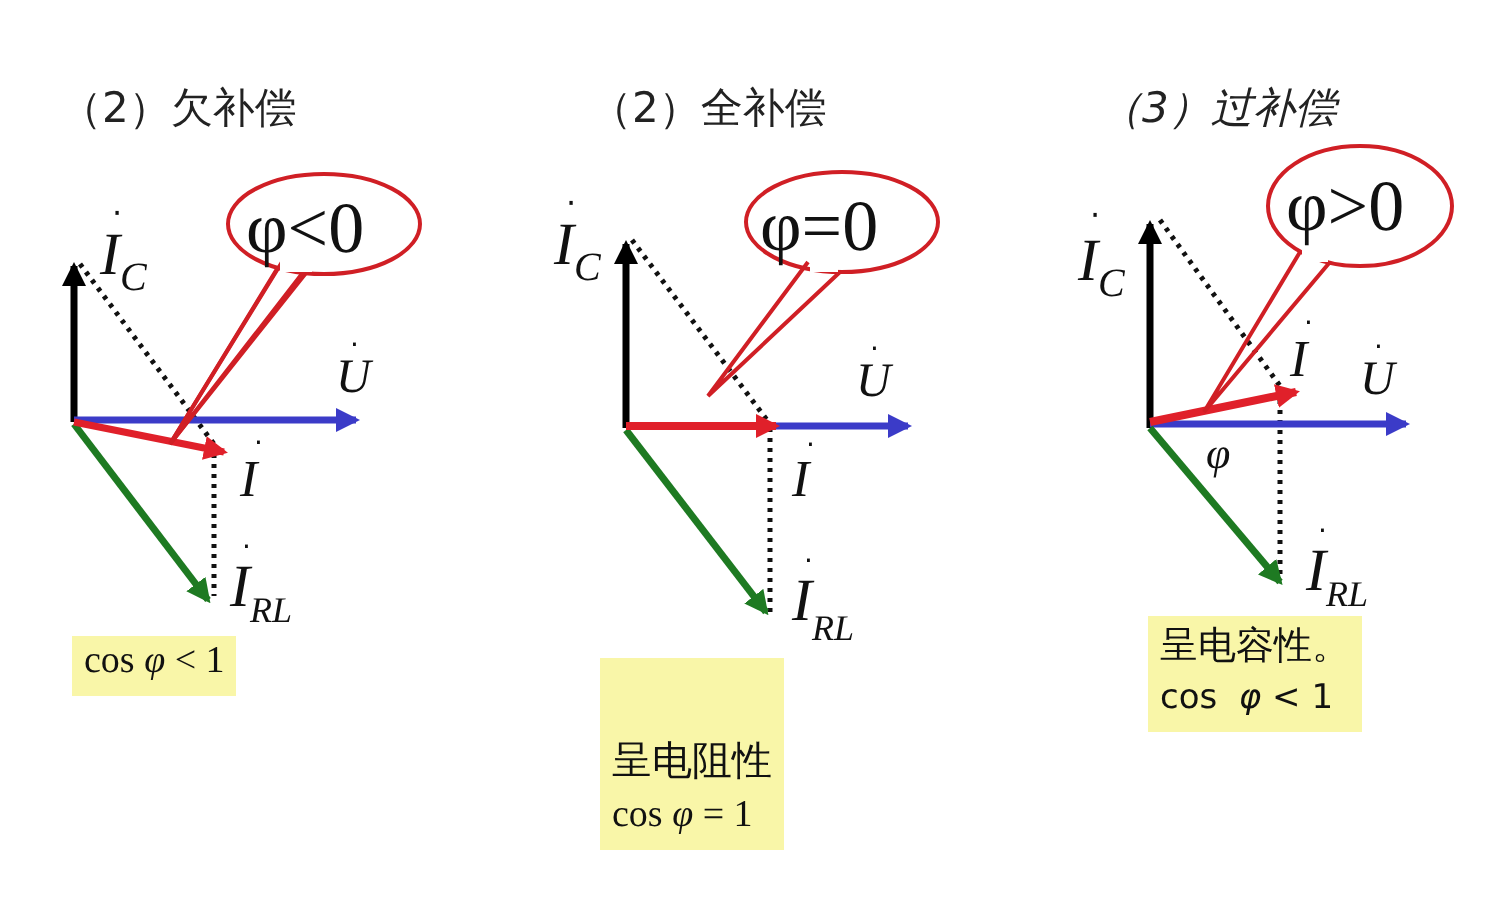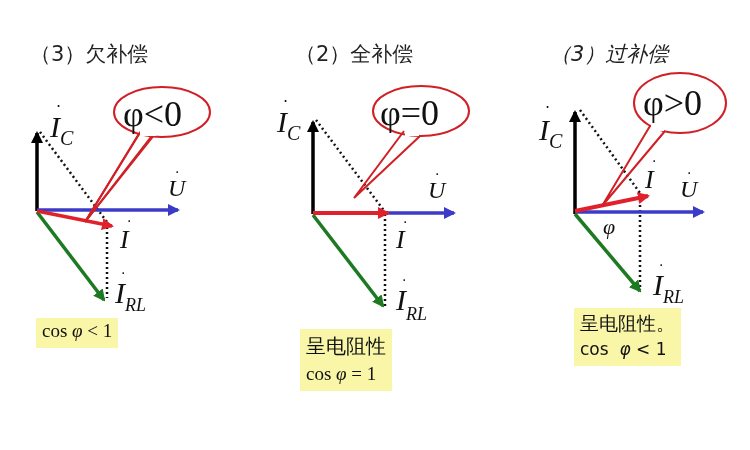--- a/index.html
+++ b/index.html
@@ -9,21 +9,21 @@
   .note .l1 { font-family: "DejaVu Sans", sans-serif; font-size: 19px; line-height: 26px; padding: 2px 6px 0 6px; white-space: nowrap; }
   .note .l2 { font-family: "Liberation Serif", serif; font-size: 19px; line-height: 26px; padding: 0 6px 4px 6px; white-space: nowrap; }
   .note .l2 .phi { font-style: italic; }
   svg { position: absolute; left: 0; top: 0; }
   .lbl { font-family: "Liberation Serif", serif; font-style: italic; fill: #111; }
   .bub { font-family: "Liberation Serif", serif; fill: #111; }
 </style>
 </head>
 <body>
 
-<div class="title" style="left:30px; top:40px;">（3）欠补偿</div>
+<div class="title" style="left:30px; top:40px;">（2）欠补偿</div>
 <div class="title" style="left:295px; top:40px;">（2）全补偿</div>
 <div class="title" style="left:550px; top:40px;font-style:italic;">（3）过补偿</div>
 
 <svg width="750" height="450" viewBox="0 0 750 450">
   <defs>
     <marker id="ahK" markerWidth="8" markerHeight="8" refX="6" refY="4" orient="auto" markerUnits="userSpaceOnUse">
         <path d="M0,0 L8,4 L0,8 z" fill="#000"></path>
       </marker>
     <marker id="ahB" markerWidth="12" markerHeight="12" refX="10" refY="6" orient="auto" markerUnits="userSpaceOnUse">
         <path d="M0,0 L12,6 L0,12 z" fill="#3b3bc8"></path>
@@ -105,20 +105,20 @@
     <text class="lbl" x="653" y="295" font-size="30"><tspan>I</tspan><tspan font-size="18" dy="8">RL</tspan></text>
     <text x="659" y="270" font-size="14" fill="#111">·</text>
   </g>
 </svg>
 
 <div class="note" style="left:36px; top:318px;">
   <div class="l2"><span>cos</span> <span class="phi">φ</span> <span>&lt; 1</span></div>
 </div>
 
 <div class="note" style="left:300px; top:329px;">
-  <div class="l1" style="font-size:20px; line-height:30px;">呈电阻性</div>
+  <div class="l1" style="font-size:20px; line-height:30px;margin-top:34px;">呈电阻性</div>
   <div class="l2"><span>cos</span> <span class="phi">φ</span> <span>= 1</span></div>
 </div>
 
 <div class="note" style="left:574px; top:308px;">
-  <div class="l1">呈电阻性。</div>
+  <div class="l1">呈电容性。</div>
   <div class="l2" style="font-family:'DejaVu Sans', sans-serif; font-size:17px;"><span>cos</span>&nbsp; <span class="phi">φ</span> <span>&lt; 1</span></div>
 </div>
 
 </body></html>

